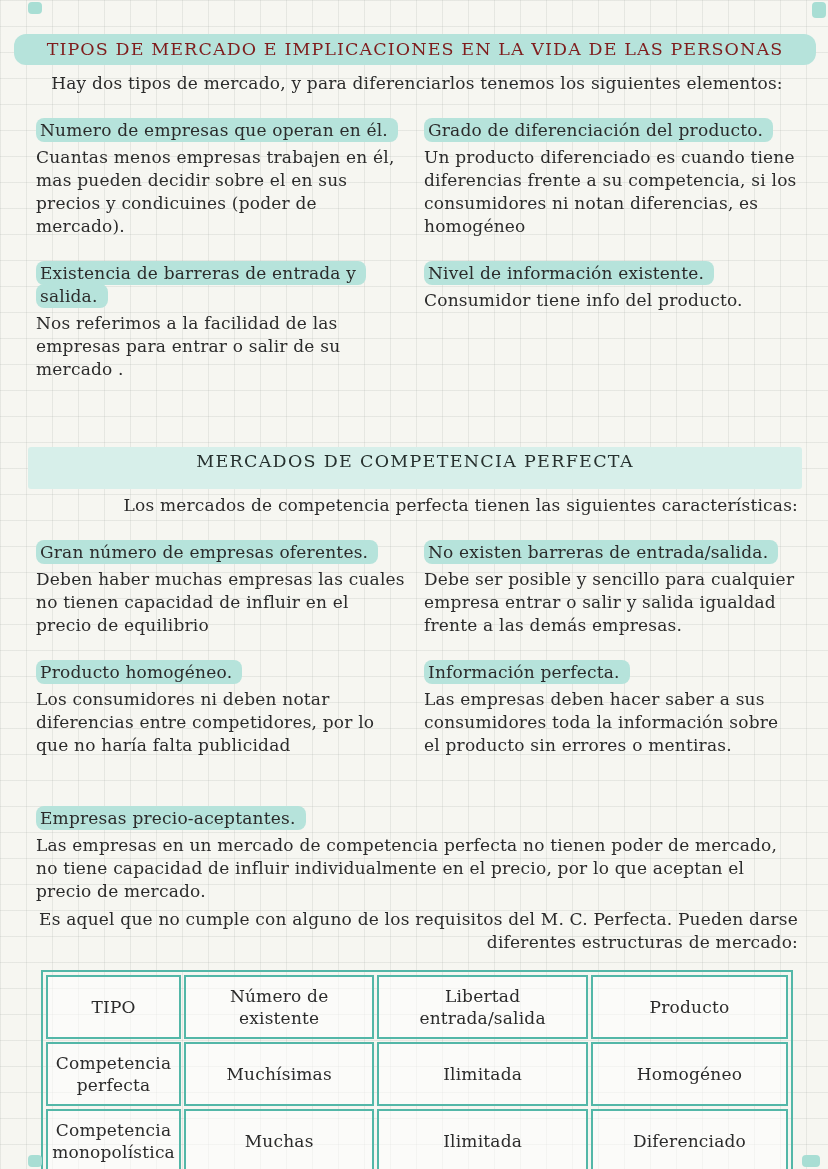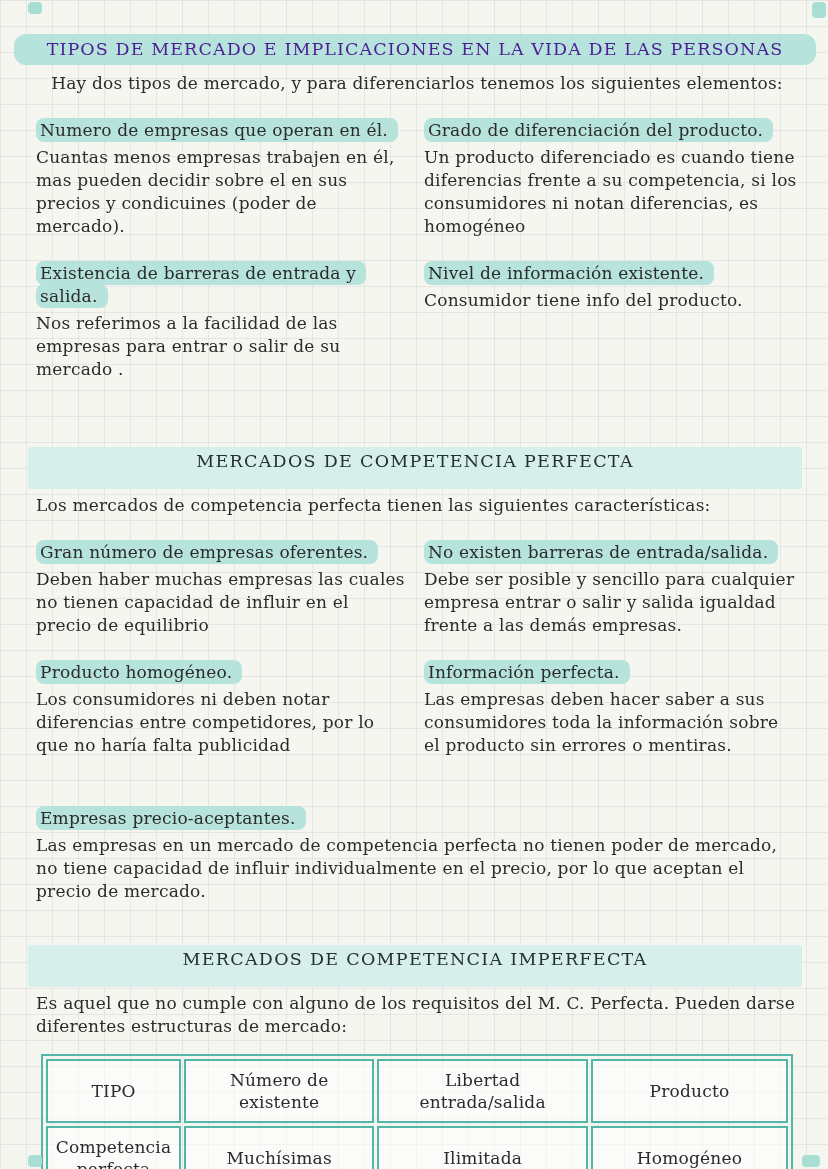--- a/index.html
+++ b/index.html
@@ -22,21 +22,21 @@
   .content { padding: 30px 30px 0 36px; }
 
   .title-pill {
     background: #b6e3db;
     border-radius: 12px;
     text-align: center;
     padding: 4px 0;
     margin: 4px -18px 0 -22px;
     font-size: 17.5px;
     letter-spacing: 1.1px;
-    color: #4c1d95;
+    color: #7f1d1d;
   }
   .intro { margin-top: 7px; text-align: center; }
 
   .two-col {
     display: grid;
     grid-template-columns: 372px 1fr;
     column-gap: 16px;
     margin-top: 24px;
   }
   .note { margin-bottom: 24px; }
@@ -51,21 +51,21 @@
   .band {
     background: #d7efea;
     text-align: center;
     padding: 3px 0 16px 0;
     margin: 42px -4px 0 -8px;
     font-size: 17.5px;
     letter-spacing: 1.3px;
     border-radius: 3px;
     color: #26302e;
   }
-  .band-intro { margin-top: 5px; }
+  .band-intro { margin-top: 5px; text-align: right; }
   .full-note { margin-top: 26px; }
 
   .mtable {
     border-collapse: separate;
     border-spacing: 3px;
     border: 2px solid #53b7a8;
     table-layout: fixed;
     width: 752px;
     margin: 16px auto 0 auto;
   }
@@ -158,21 +158,20 @@
           <div>Las empresas deben hacer saber a sus consumidores toda la información sobre el producto sin errores o mentiras.</div>
         </div>
       </div>
     </div>
 
     <div class="full-note">
       <div class="hl-line"><span class="hl">Empresas precio-aceptantes.</span></div>
       <div>Las empresas en un mercado de competencia perfecta no tienen poder de mercado, no tiene capacidad de influir individualmente en el precio, por lo que aceptan el precio de mercado.</div>
     </div>
 
-    <div class="band">MERCADOS DE COMPETENCIA IMPERFECTA</div>
     <div class="band-intro">Es aquel que no cumple con alguno de los requisitos del M. C. Perfecta. Pueden darse diferentes estructuras de mercado:</div>
 
     <table class="mtable">
       <thead>
         <tr>
           <th class="c0">TIPO</th>
           <th class="c1">Número de existente</th>
           <th class="c2">Libertad entrada/salida</th>
           <th class="c3">Producto</th>
         </tr>

